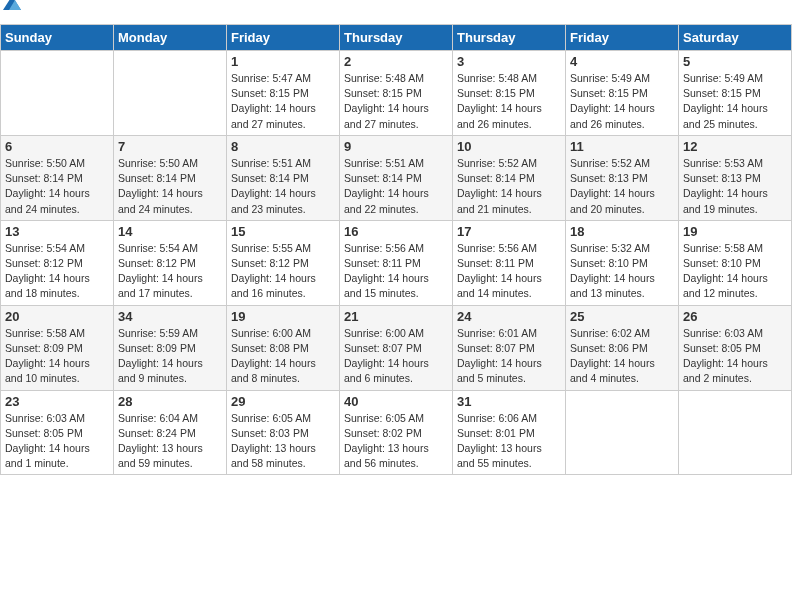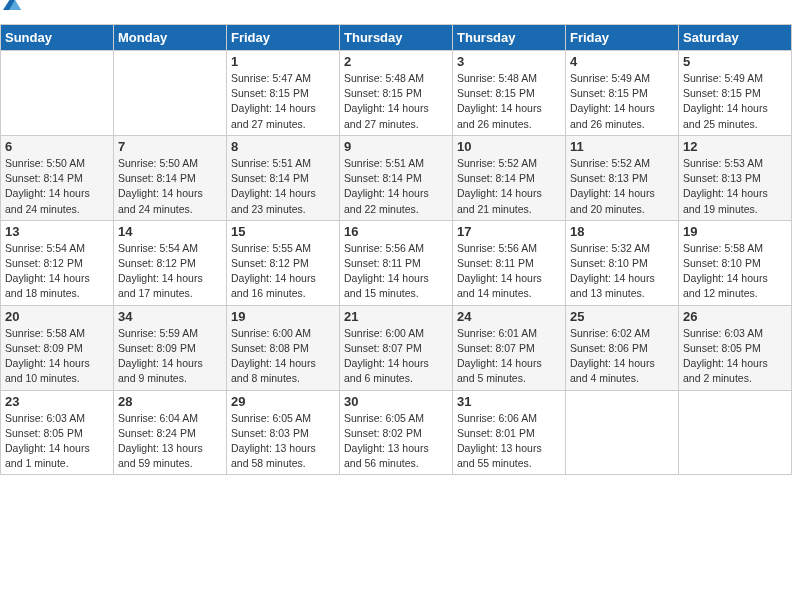--- a/index.html
+++ b/index.html
@@ -329,21 +329,21 @@
 and 59 minutes.</div>
           </td>
           <td>
             <span class="day-num">29</span>
             <div class="day-info" style="white-space: pre-line;">Sunrise: 6:05 AM
 Sunset: 8:03 PM
 Daylight: 13 hours
 and 58 minutes.</div>
           </td>
           <td>
-            <span class="day-num">30</span>
+            <span class="day-num">40</span>
             <div class="day-info" style="white-space: pre-line;">Sunrise: 6:05 AM
 Sunset: 8:02 PM
 Daylight: 13 hours
 and 56 minutes.</div>
           </td>
           <td>
             <span class="day-num">31</span>
             <div class="day-info" style="white-space: pre-line;">Sunrise: 6:06 AM
 Sunset: 8:01 PM
 Daylight: 13 hours

